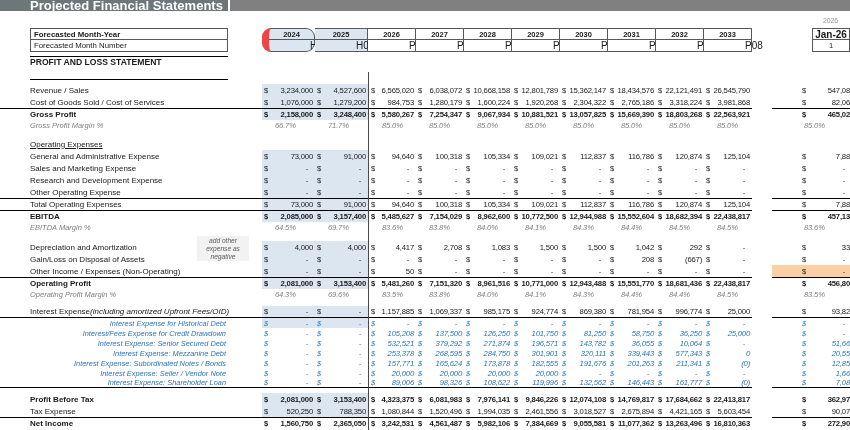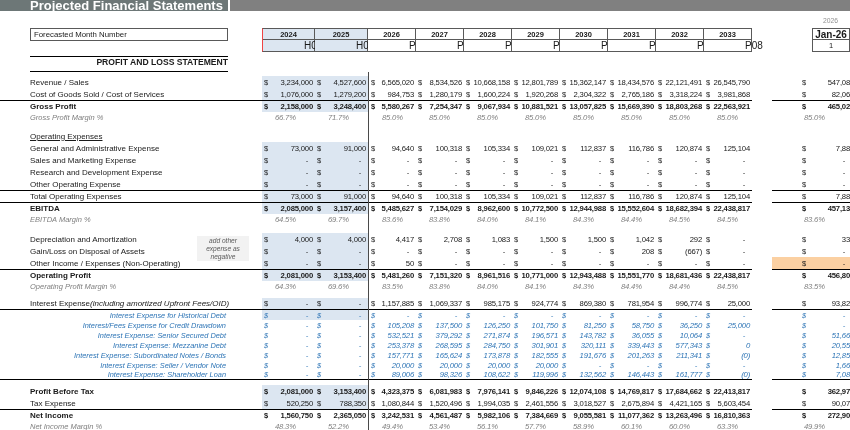--- a/index.html
+++ b/index.html
@@ -13,33 +13,33 @@
     background:#6d7777; border-right:2px solid #fff; }
   .topbar .ttl { position:absolute; left:30px; top:0; height:11px; line-height:11px;
     color:#fff; font-weight:bold; font-size:13px; z-index:2; white-space:nowrap; }
 
   
   .fbox { position:absolute; left:30px; top:28px; width:198px; border:1px solid #595959; background:#fff; z-index:3; }
   .fbox .r1 { height:11px; line-height:11px; font-weight:bold; font-size:7.8px; padding-left:3px; border-bottom:1px solid #595959; white-space:nowrap;}
   .fbox .r2 { height:11px; line-height:11px; font-size:7.8px; padding-left:3px; white-space:nowrap;}
   .ybox { position:absolute; left:262px; top:28px; display:flex; z-index:3; }
   .ycell { border:1px solid #595959; border-left:none; text-align:center; background:#fff; }
-  .ycell:first-child { border-left:1px solid #ef4444; }
+  .ycell:first-child { border-left:7px solid #ef4444;border-radius:9px; }
   .ycell.hfill { background:#DCE6F1; }
   .ycell .yy { height:11px; line-height:11px; font-weight:bold; font-size:7.5px; border-bottom:1px solid #595959; }
   .ycell .pp { height:11px; line-height:11px; font-size:10px;padding-left:41px; }
   .w53 { width:53px; } .w48 { width:48px; }
   .jyear { position:absolute; left:812px; top:17px; width:37px; text-align:center; color:#919191; font-size:6.8px; z-index:3;}
   .jbox { position:absolute; left:812px; top:28px; width:38px; border:1px solid #595959; text-align:center; background:#fff; z-index:3;}
   .jbox .yy { height:11px; line-height:11px; font-weight:bold; font-size:10px; border-bottom:1px solid #595959; }
   .jbox .pp { height:11px; line-height:11px; font-size:7.5px; }
 
   .sp45 { height:45px; } .sp4 { height:4px; }
 
-  .pltitle { margin-left:30px; width:198px; height:16px; line-height:11px; text-align:right;
+  .pltitle { margin-left:30px; width:198px; height:24px; line-height:11px; text-align:left;
     font-weight:bold; font-size:8.6px; border-top:1.5px solid #000; border-bottom:1.5px solid #000; }
 
   
   #tbl { position:relative; }
   .row { display:flex; align-items:center; height:12px; font-size:8px; white-space:nowrap; }
   .row.margin { height:11px; font-style:italic; color:#808080; font-size:7.5px; }
   .row.sub { height:10px; color:#2E75B6; font-style:italic; font-size:7.4px; }
   .row.total { font-weight:bold; }
   .row.section { font-weight:normal;align-items:flex-end; }
   .row.section .lc span { text-decoration:underline; }
@@ -66,20 +66,21 @@
 </style>
 </head>
 <body>
 
 <div class="topbar">
   <div class="seg1"></div>
   <span class="ttl">Projected Financial Statements</span>
 </div>
 
 <div class="fbox">
+  <div class="r1">Forecasted Month-Year</div>
   <div class="r2">Forecasted Month Number</div>
 </div>
 
 <div class="ybox">
     <div class="ycell w53 hfill">
       <div class="yy">2024</div>
       <div class="pp">H01</div>
     </div>
     <div class="ycell w53 hfill">
       <div class="yy">2025</div>
@@ -141,21 +142,21 @@
       <div class="vc w53 fill">
         <span class="d">$</span>
         <span class="v">4,527,600</span>
       </div>
       <div class="vc w48 dv">
         <span class="d">$</span>
         <span class="v">6,565,020</span>
       </div>
       <div class="vc w48">
         <span class="d">$</span>
-        <span class="v">8,534,526</span>
+        <span class="v">6,038,072</span>
       </div>
       <div class="vc w48">
         <span class="d">$</span>
         <span class="v">10,668,158</span>
       </div>
       <div class="vc w48">
         <span class="d">$</span>
         <span class="v">12,801,789</span>
       </div>
       <div class="vc w48">

